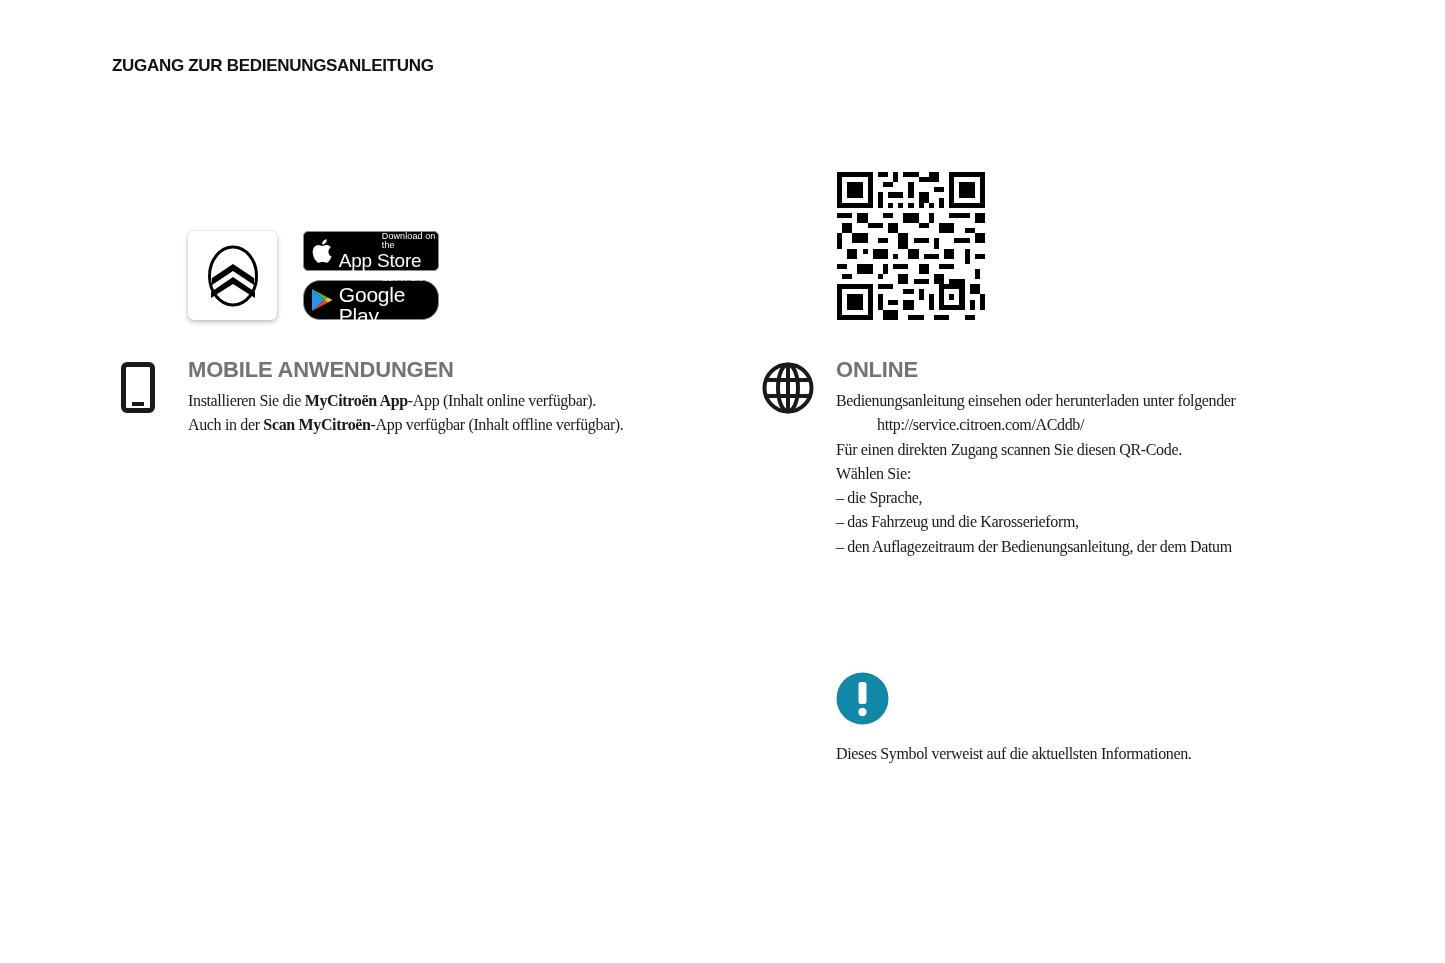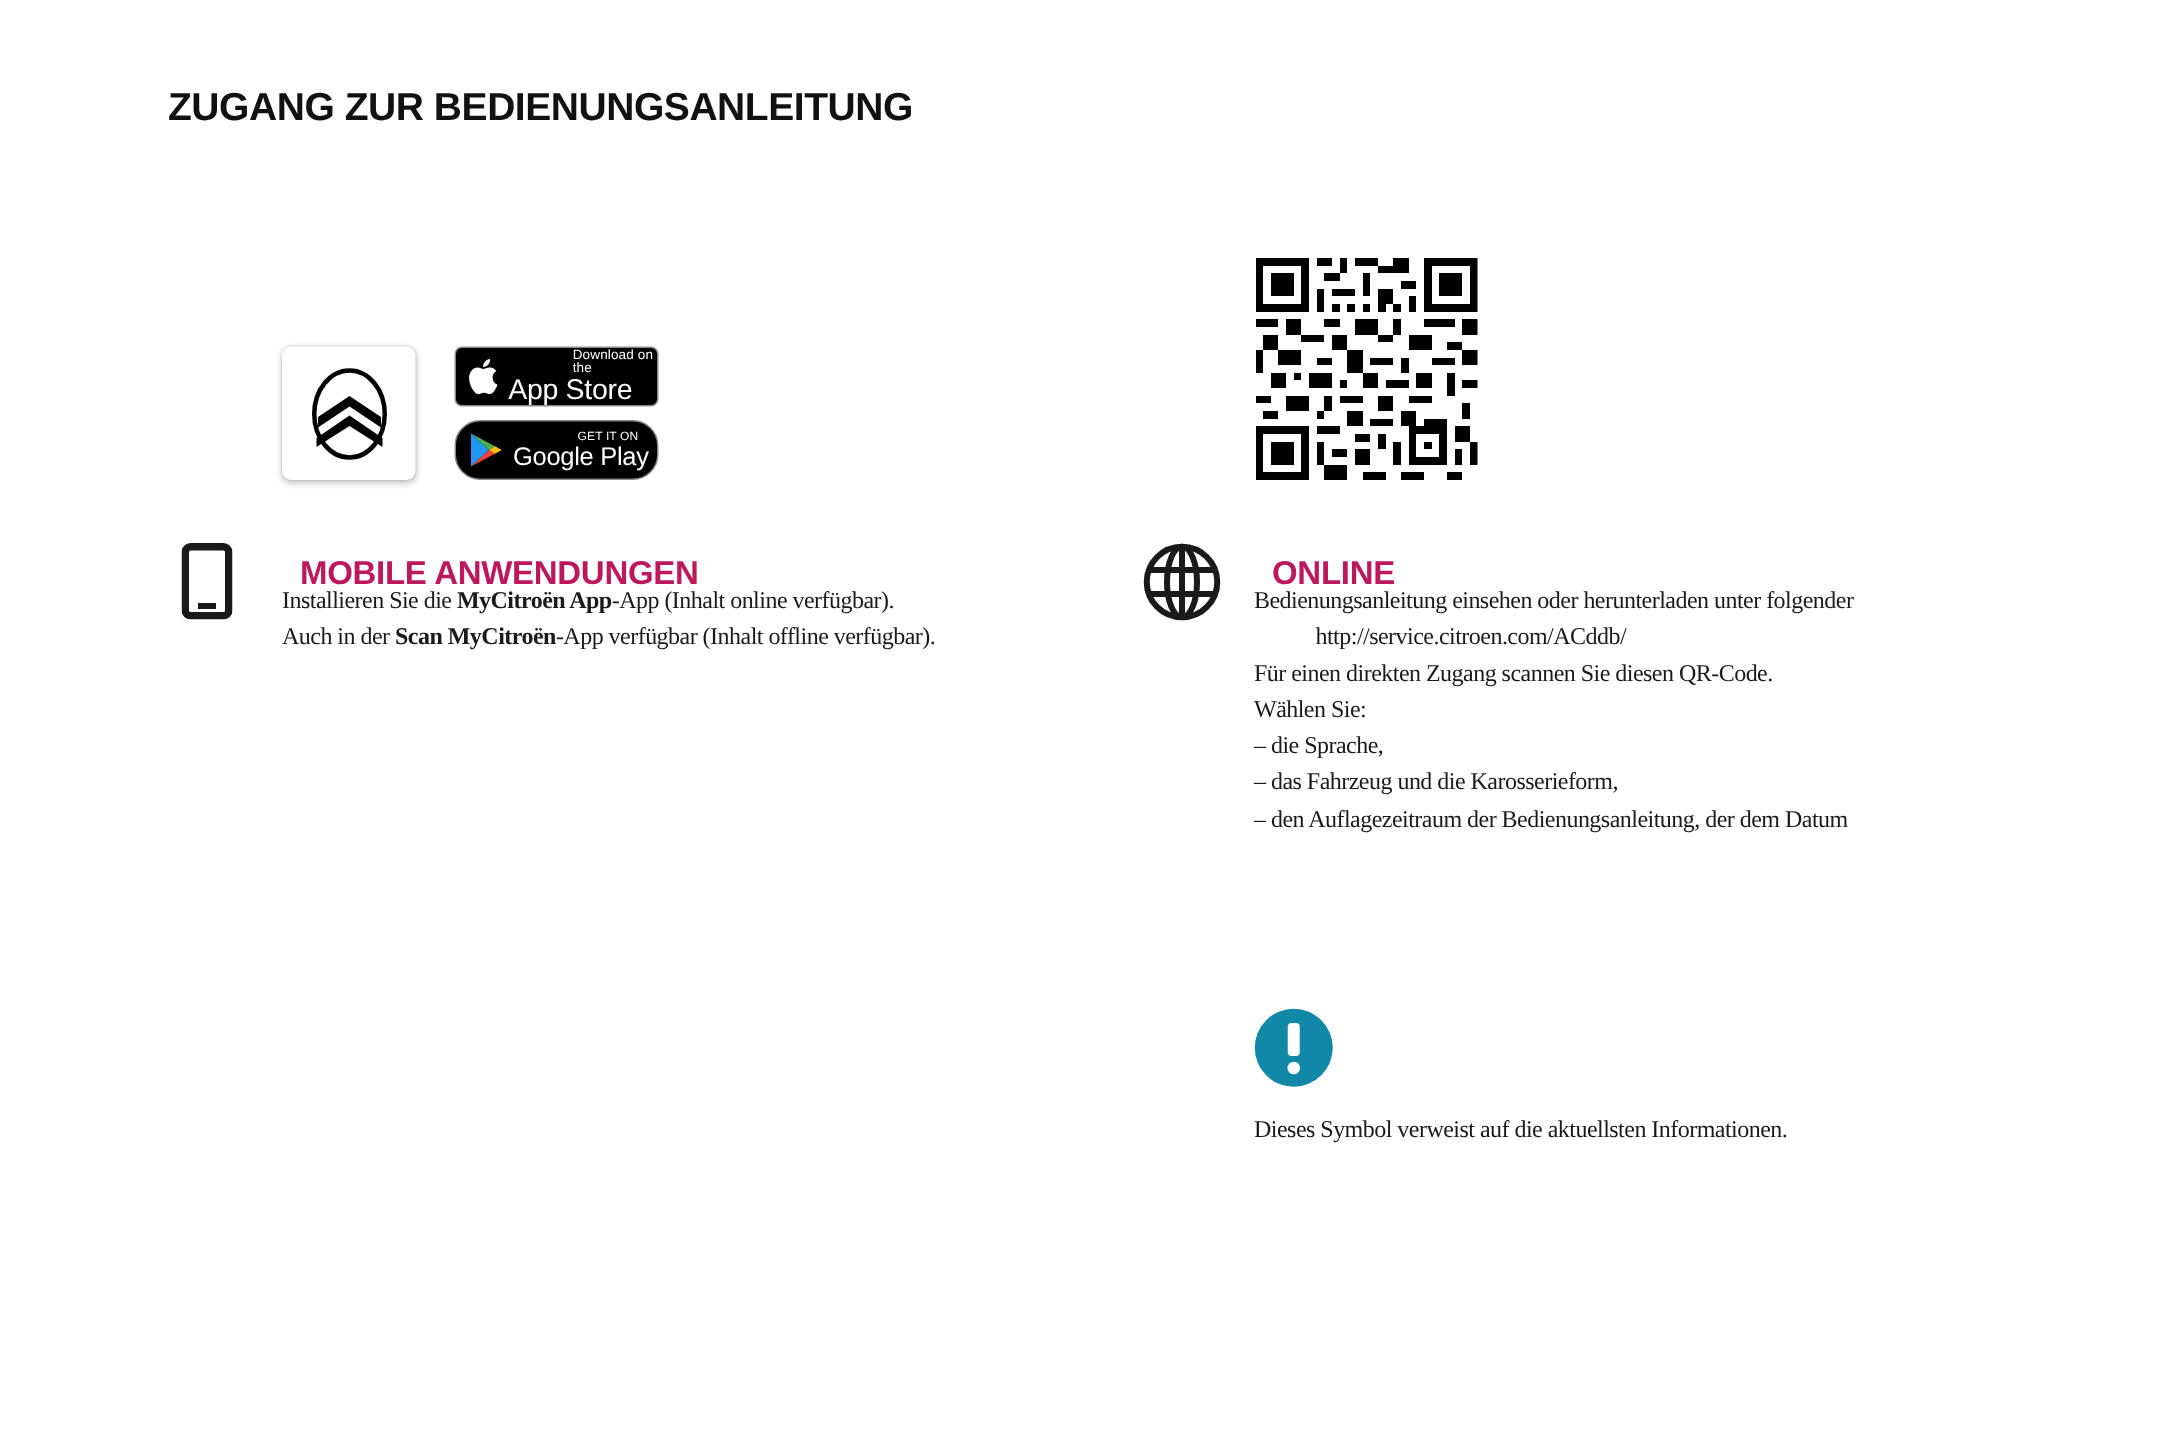--- a/index.html
+++ b/index.html
@@ -4,21 +4,21 @@
   <style>
     html, body { margin: 0; padding: 0; background: #ffffff; }
     body {
       width: 1445px; height: 963px; position: relative; overflow: hidden;
       font-family: "DejaVu Sans", "Liberation Sans", sans-serif;
       color: #1a1a1a;
     }
     .page-title {
       position: absolute; left: 112px; top: 56px;
       font-family: "Liberation Sans", sans-serif;
-      font-weight: 900; font-size: 26px; letter-spacing: -0.3px;
+      font-weight: 900; font-size: 17px; letter-spacing: -0.3px;
       color: #111; margin: 0; white-space: nowrap;
     }
     
     .app-tile {
       position: absolute; left: 188px; top: 231px; width: 89px; height: 89px;
       background: #fff; border-radius: 6px;
       box-shadow: 0 2px 5px rgba(0,0,0,0.25), 0 0 2px rgba(0,0,0,0.12);
       display: flex; align-items: center; justify-content: center;
     }
     .store-badge {
@@ -27,28 +27,28 @@
       box-sizing: border-box; color: #fff; display: flex; align-items: center;
       cursor: pointer;
     }
     .store-badge.appstore { top: 231px; }
     .store-badge.googleplay { top: 280px; border-radius: 17px; }
     .badge-icon { width: 28px; display: flex; justify-content: center; margin-left: 6px; }
     .badge-text { display: flex; flex-direction: column; line-height: 1; margin-left: 4px; }
     .badge-small { font-family: "Liberation Sans", sans-serif; font-size: 9px; letter-spacing: 0.1px; padding-left: 43px; }
     .badge-big { font-family: "Liberation Sans", sans-serif; font-size: 19px; margin-top: 1px; letter-spacing: -0.2px; }
     .googleplay .badge-small { font-size: 8px; }
-    .googleplay .badge-big { font-size: 17px; }
+    .googleplay .badge-big { font-size: 21px; }
 
     
     .section-icon { position: absolute; }
     .section-title {
-      position: absolute; margin: 12px;
+      position: absolute; margin: 0;
       font-family: "Liberation Sans", sans-serif;
-      font-weight: 900; font-size: 22px; color: #be185d; letter-spacing: -0.2px;
+      font-weight: 900; font-size: 22px; color: #737373; letter-spacing: -0.2px;
       white-space: nowrap;
     }
     .body-text {
       position: absolute; font-size: 16px; line-height: 24.3px; color: #1a1a1a;
       font-family: Liberation Serif, serif; letter-spacing: -0.35px;
     }
     .body-text p { margin: 0; white-space: nowrap; }
     .body-text b { font-weight: bold; }
 
     .mobile-icon { left: 121px; top: 362px; }

